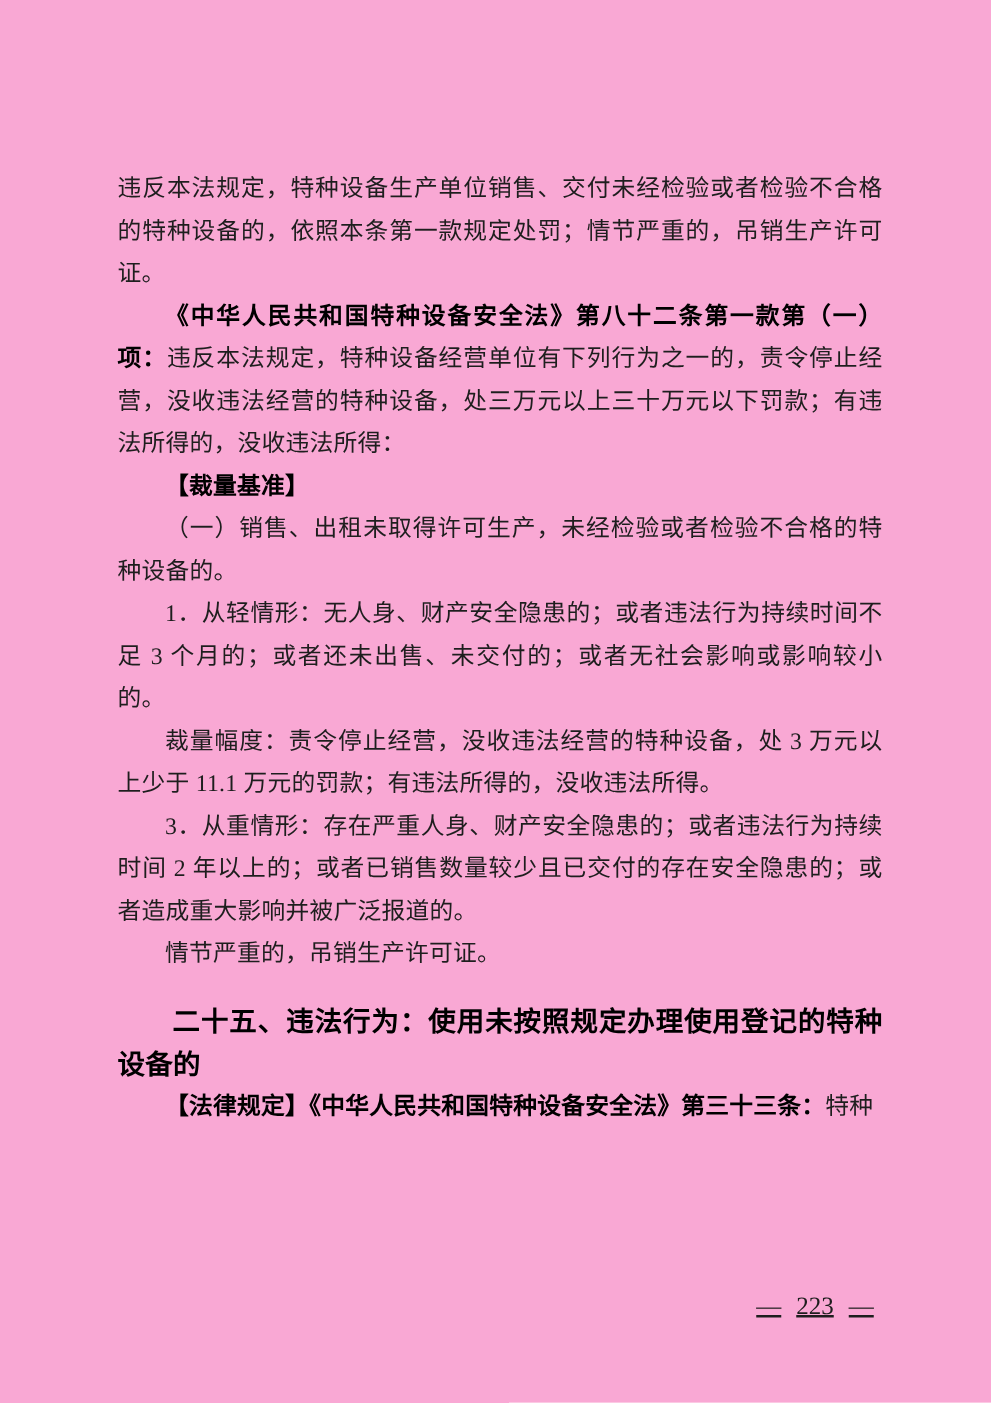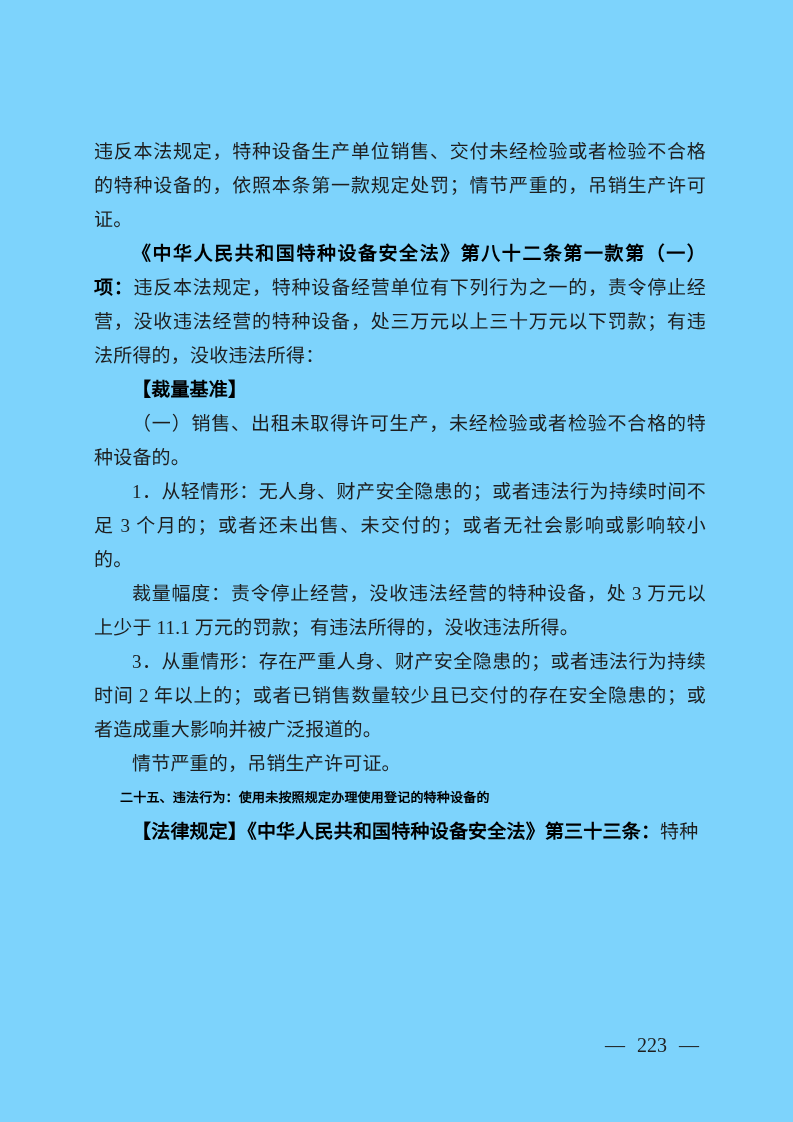--- a/index.html
+++ b/index.html
@@ -11,21 +11,21 @@
     width: 793px;
     height: 1122px;
     position: relative;
     font-family: "Liberation Serif", "DejaVu Serif", serif;
     overflow: hidden;
   }
   .page {
     position: absolute;
     left: 0; top: 0;
     width: 793px; height: 1122px;
-    background: #7dd3fc;
+    background: #f9a8d4;
   }
   .content {
     position: absolute;
     left: 94px;
     top: 135px;
     width: 612px;
     font-size: 19px;
     line-height: 34px;
     color: #1e1e1e;
     text-align: justify;
@@ -41,31 +41,33 @@
     text-indent: 0;
   }
   .b {
     font-weight: bold;
     color: #000000;
   }
   p.heading-sans {
     font-family: "Liberation Sans", "DejaVu Sans", sans-serif;
     font-weight: bold;
     color: #000000;
-    font-size: 13px;
+    font-size: 22px;
+    margin-top: 20px;
   }
   .footer {
     position: absolute;
     top: 1033px;
     right: 94px;
     font-size: 20px;
     line-height: 24px;
     color: #1e1e1e;
     font-family: "Liberation Serif", "DejaVu Serif", serif;
     white-space: pre;
+    text-decoration: underline;
   }
   .footer .dash { letter-spacing: 0; }
   .footer .num { padding: 0 12px; }
 </style>
 </head>
 <body>
 
 <div class="page">
 
   <div class="content">

